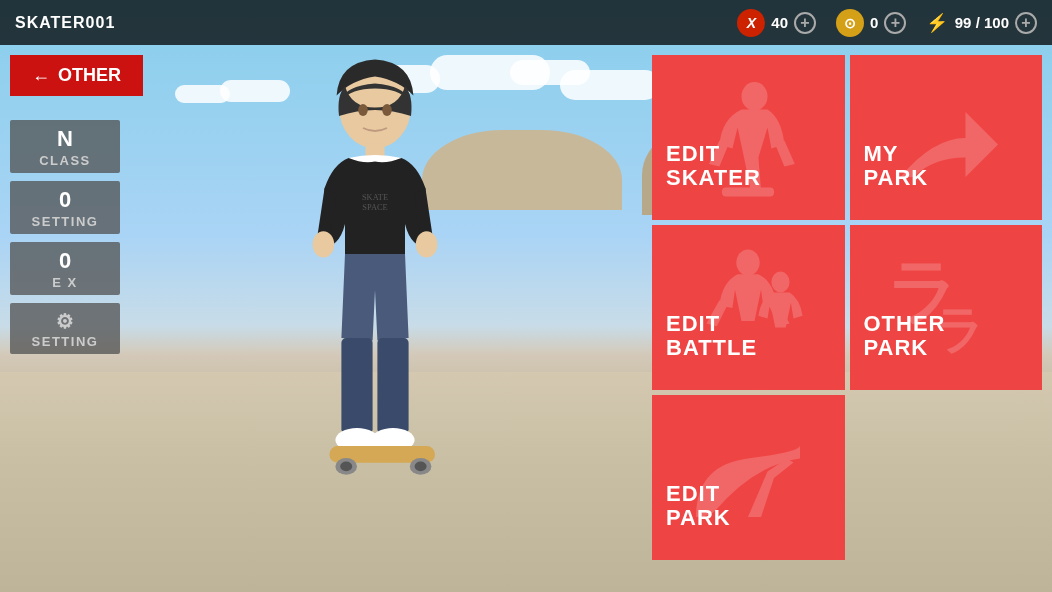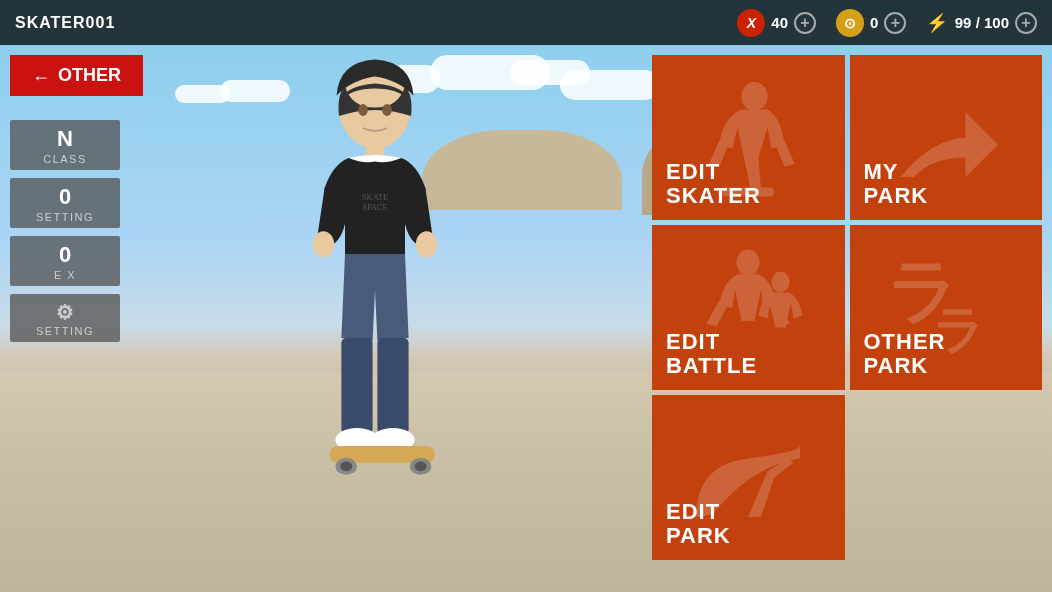--- a/index.html
+++ b/index.html
@@ -123,22 +123,22 @@
       flex-direction: column;
       align-items: center;
       border-radius: 2px;
     }
     .stat-value {
       font-size: 22px;
       font-weight: 900;
       line-height: 1;
     }
     .stat-label {
-      font-size: 11px;
-      font-weight: 400;
+      font-size: 13px;
+      font-weight: 700;
       letter-spacing: 1.5px;
       margin-top: 3px;
       color: #ccc;
     }
     .gear-icon {
       font-size: 20px;
       color: #ccc;
     }
 
     
@@ -166,29 +166,29 @@
       top: 55px;
       right: 10px;
       width: 390px;
       display: grid;
       grid-template-columns: 1fr 1fr;
       grid-template-rows: repeat(3, 165px);
       gap: 5px;
       z-index: 10;
     }
     .menu-btn {
-      background: #c2410c;
+      background: #ef4444;
       color: white;
       font-size: 22px;
       font-weight: 900;
       line-height: 1.1;
       display: flex;
       align-items: flex-end;
       justify-content: flex-start;
-      padding: 12px 14px;
+      padding: 30px 14px;
       cursor: pointer;
       position: relative;
       overflow: hidden;
       letter-spacing: 1px;
       border: none;
       text-align: left;
     }
     .menu-btn-shadow {
       position: absolute;
       right: 0; top: 0;

